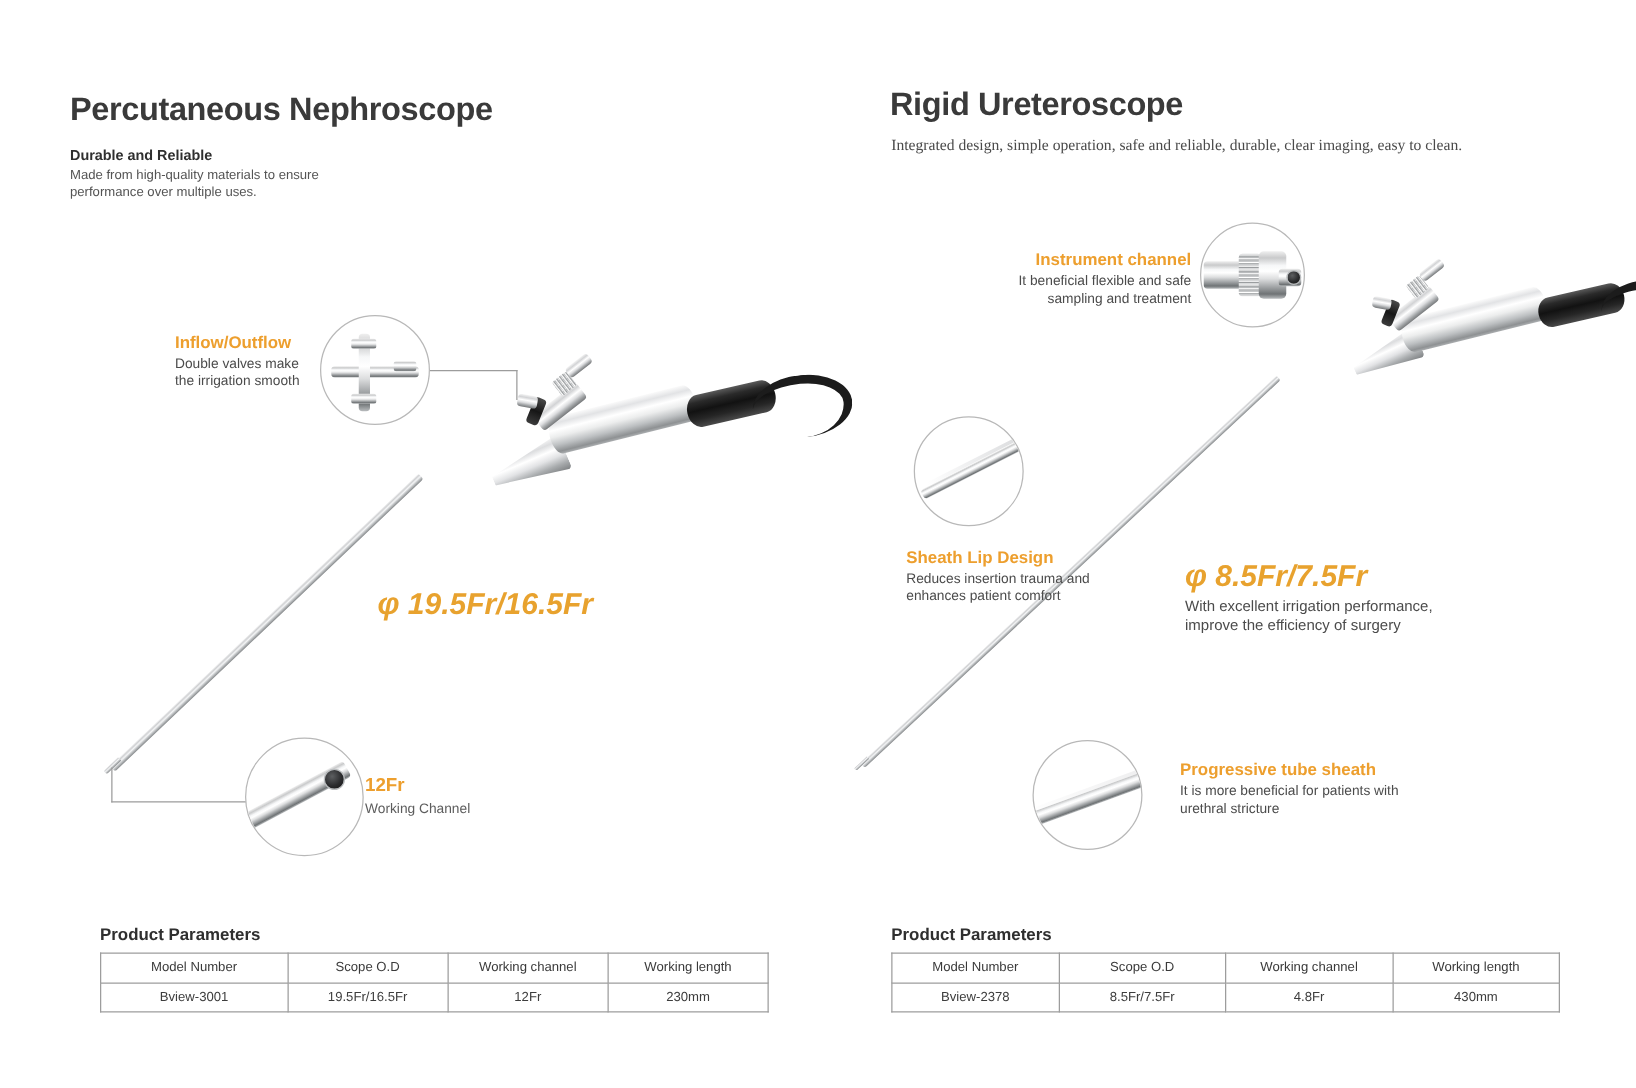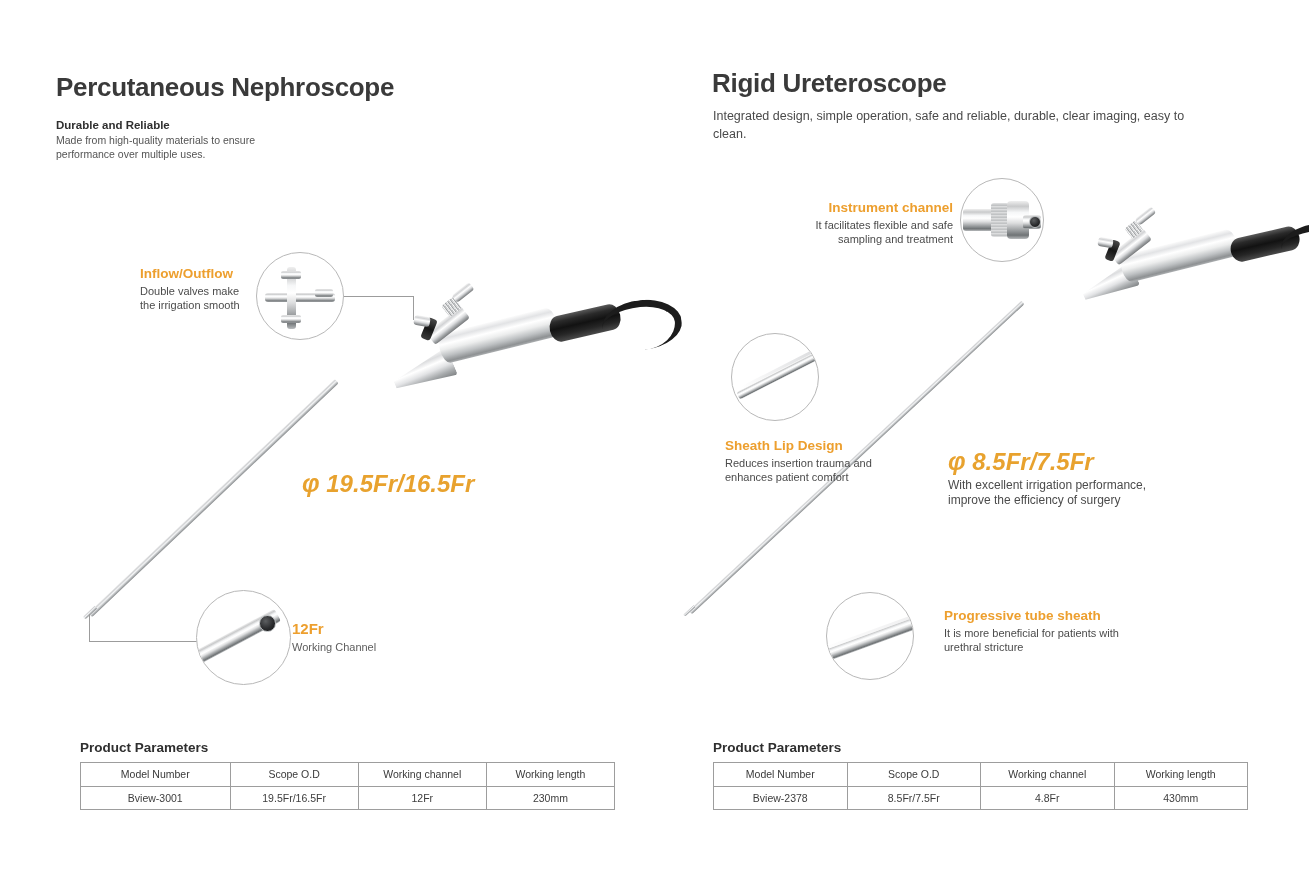--- a/index.html
+++ b/index.html
@@ -15,21 +15,21 @@
   .panel { position: absolute; top: 0; height: 870px; }
   .panel-left  { left: 0;    width: 680px; }
   .panel-right { left: 680px; width: 629px; }
 
   
   .title {
     font-size: 26px; font-weight: bold; color: #3a3a3a;
     letter-spacing: -0.3px; white-space: nowrap;
   }
   .subtitle {
-    font-size: 12.5px; color: #4a4a4a; line-height: 1.45;
+    font-size: 12.5px; color: #4a4a4a; line-height: 1.45; font-family: Liberation Serif, serif;
   }
 
   
   .features { position: absolute; display: flex; }
   .feature { position: relative; padding-right: 14px; }
   .feature + .feature { padding-left: 16px; }
   .feature + .feature::before {
     content: ""; position: absolute; left: 0; top: 2px; bottom: 4px;
     width: 1px; background: #c9c9c9;
   }
@@ -284,21 +284,21 @@
         <div class="knurl" style="left:30px; top:24px; width:18px; height:34px; border-radius:3px;
              background: repeating-linear-gradient(to bottom, #b9bbbd 0px, #ffffff 1px, #9a9d9f 2px, #e8e9ea 3px);"></div>
         <div class="tube" style="left:46px; top:22px; width:22px; height:38px; border-radius:4px;"></div>
         <div class="tube" style="left:62px; top:36px; width:18px; height:14px; border-radius:3px;"></div>
         <div class="tube-tip" style="left:68px; top:37px; width:12px; height:12px;"></div>
       </div>
     </div>
 
     <div class="callout align-right" style="left:110px; top:200px; width:163px;">
       <div class="c-title">Instrument channel</div>
-      <div class="c-desc">It facilitates flexible and safe sampling and treatment</div>
+      <div class="c-desc">It beneficial flexible and safe sampling and treatment</div>
     </div>
 
     <div class="inset" style="left:51px; top:333px; width:88px; height:88px;">
       <div class="inset-inner">
         <div class="tube" style="left:6px; top:58px; width:96px; height:8px; transform: rotate(-27deg); transform-origin:left center;"></div>
         <div class="tube" style="left:10px; top:52px; width:88px; height:3px; transform: rotate(-27deg); transform-origin:left center;
              background:linear-gradient(to right,#ffffff,#d9dadc);"></div>
       </div>
     </div>
 

